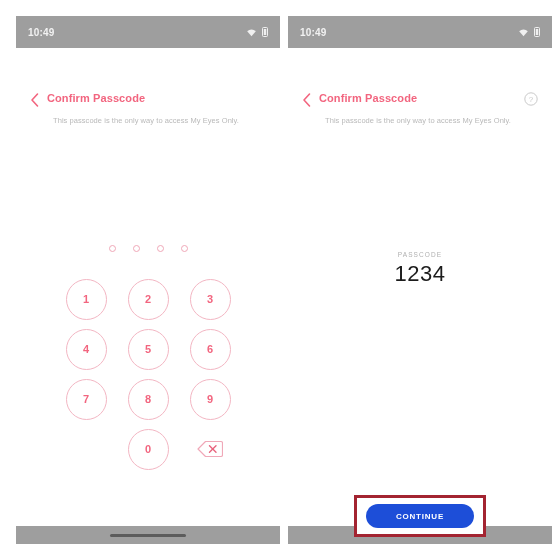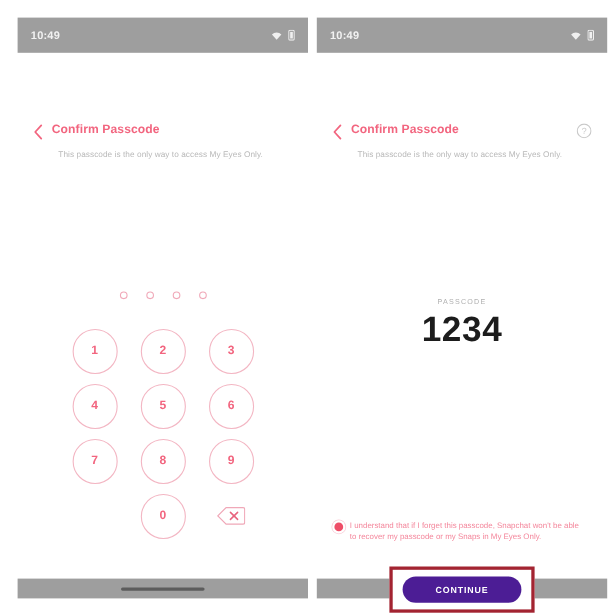--- a/index.html
+++ b/index.html
@@ -22,21 +22,20 @@
 
   
   .phone {
     position: absolute;
     top: 16px;
     width: 264px;
     height: 528px;
     background: #ffffff;
     display: flex;
     flex-direction: column;
-    gap: 20px;
   }
   .phone.left  { left: 16px; }
   .phone.right { left: 288px; }
 
   
   .statusbar {
     height: 32px;
     background: #9e9e9e;
     display: flex;
     align-items: center;
@@ -178,22 +177,22 @@
     text-align: center;
   }
   .passcode-label {
     color: #b0b0b0;
     font-size: 6.5px;
     letter-spacing: 1.1px;
     margin-bottom: 5px;
   }
   .passcode-value {
     color: #1c1c1c;
-    font-size: 32px;
-    font-weight: bold;
+    font-size: 22px;
+    font-weight: normal;
     letter-spacing: 0.5px;
     line-height: 1;
   }
 
   
   .consent {
     position: absolute;
     top: 405px;
     left: 16px;
     right: 18px;
@@ -227,21 +226,21 @@
   .annotation-box {
     border: 3px solid #a32431;
     padding: 6px 9px;
     background: #ffffff;
     box-sizing: border-box;
   }
   .continue-btn {
     width: 108px;
     height: 24px;
     border-radius: 12px;
-    background: #4c1d95;
+    background: #1d4ed8;
     color: #ffffff;
     font-size: 8px;
     font-weight: bold;
     letter-spacing: 0.8px;
     display: flex;
     align-items: center;
     justify-content: center;
     cursor: pointer;
     border: none;
     font-family: "Liberation Sans", sans-serif;
@@ -371,24 +370,20 @@
         </span>
       </div>
 
       <div class="subtitle">This passcode is the only way to access My Eyes Only.</div>
 
       <div class="passcode-block">
         <div class="passcode-label">PASSCODE</div>
         <div class="passcode-value">1234</div>
       </div>
 
-      <div class="consent">
-        <span class="consent-radio"></span>
-        <span class="consent-text">I understand that if I forget this passcode, Snapchat won't be able to recover my passcode or my Snaps in My Eyes Only.</span>
-      </div>
 
       <div class="continue-wrap">
         <div class="annotation-box">
           <button class="continue-btn">CONTINUE</button>
         </div>
       </div>
 
     </div>
 
     <div class="navbar">

